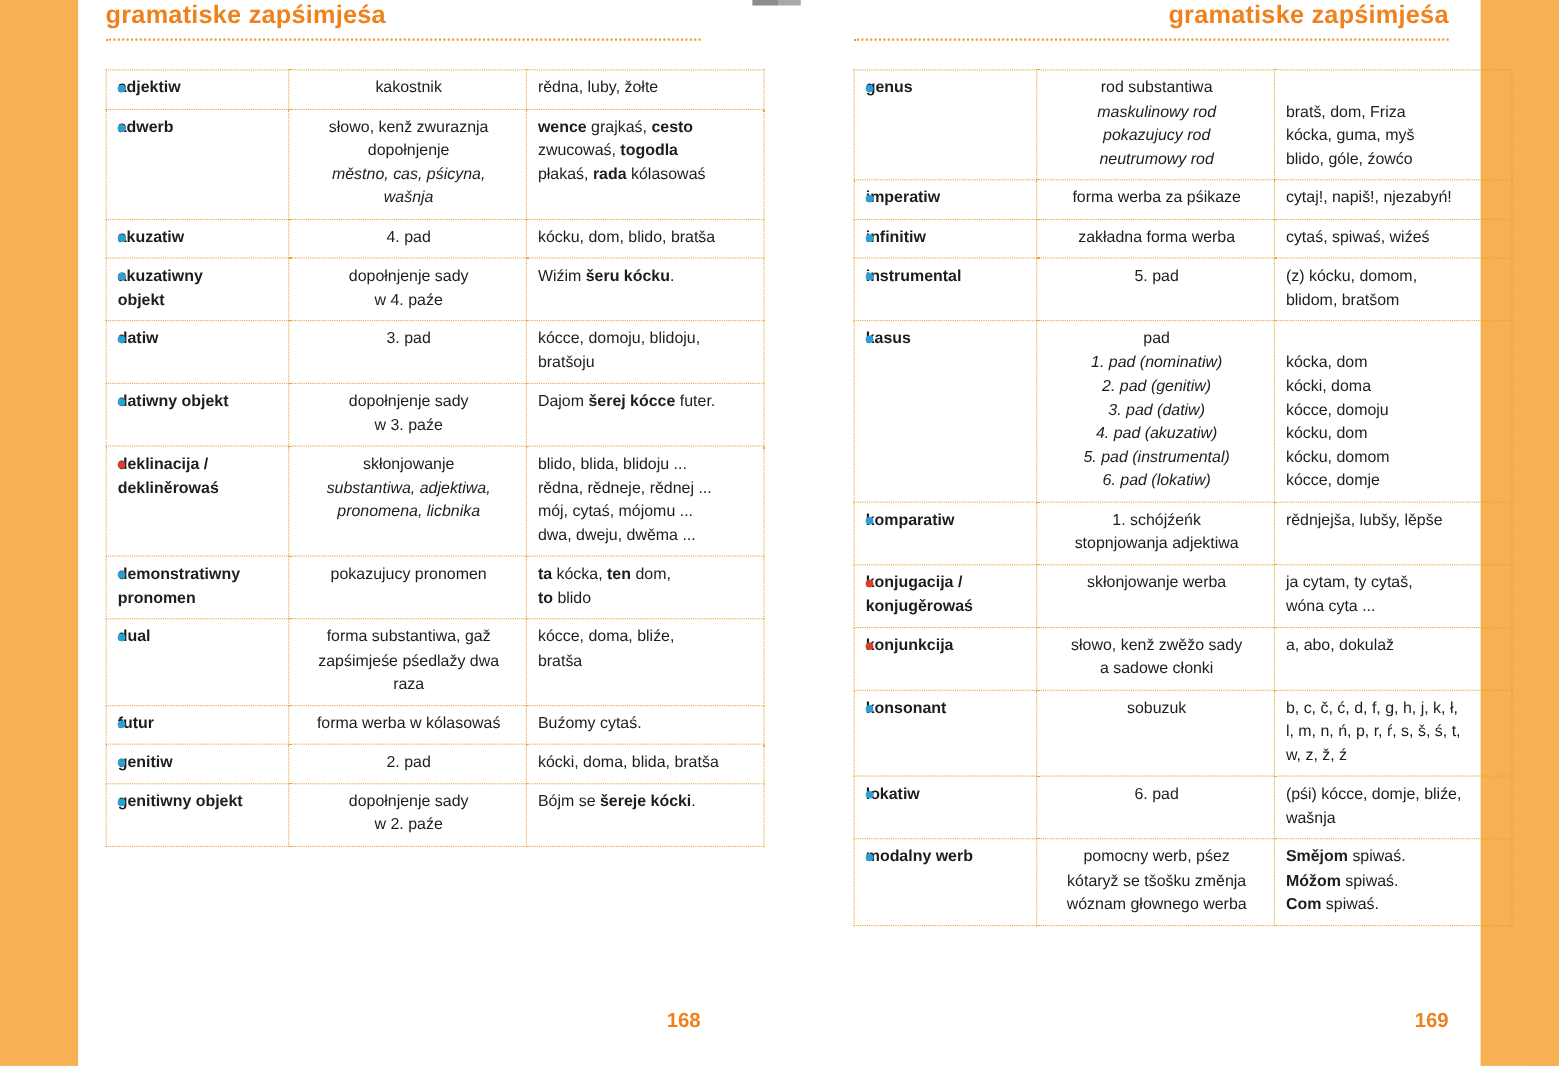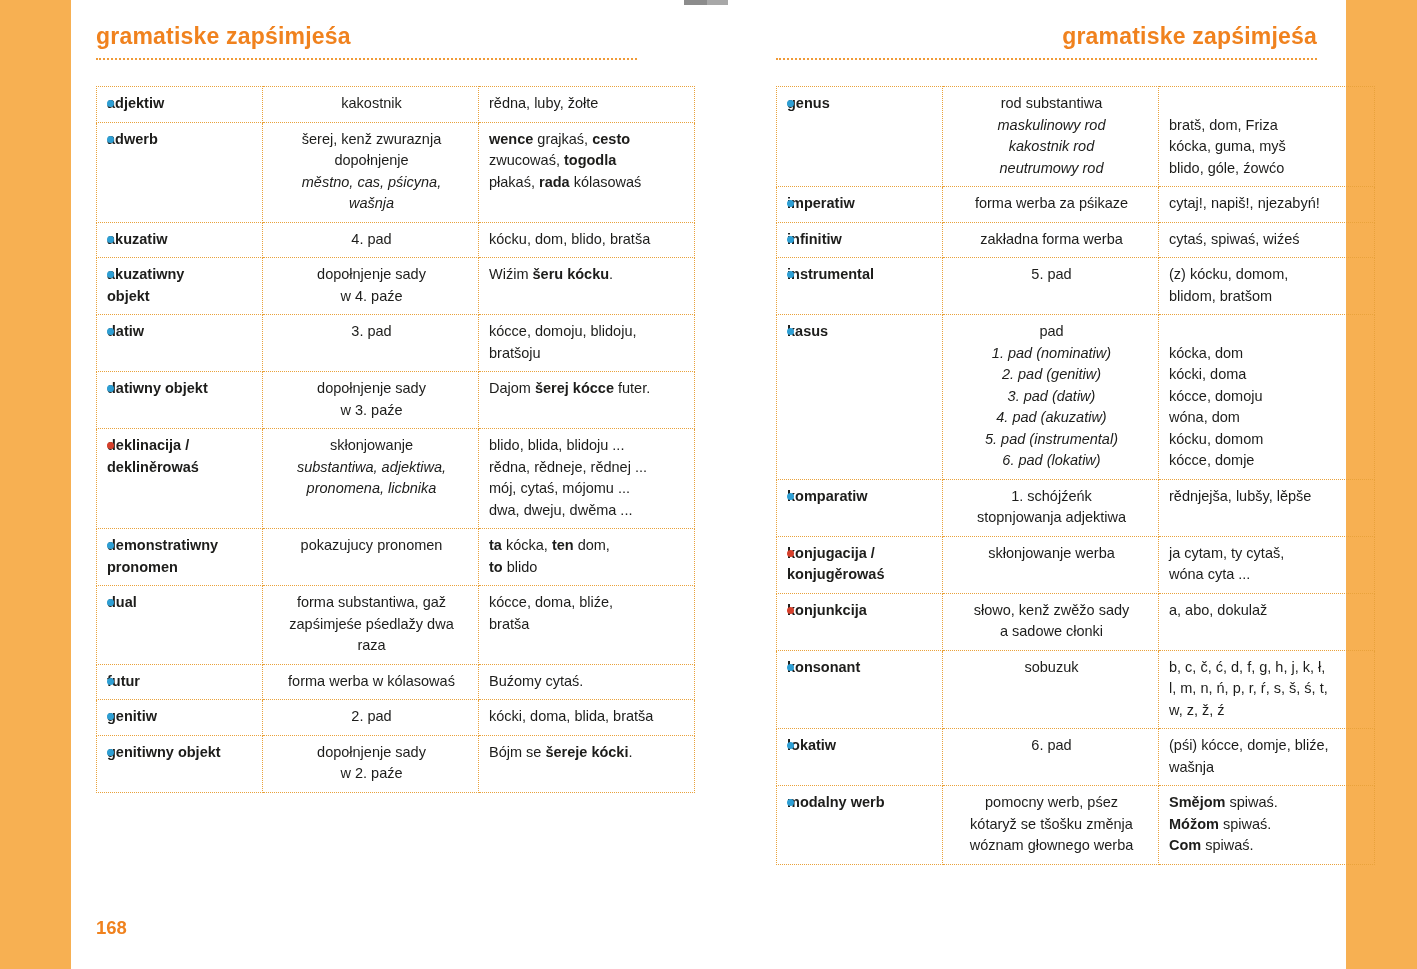--- a/index.html
+++ b/index.html
@@ -8,36 +8,36 @@
     font-family:"Liberation Sans", sans-serif;color:#1d1d1b;overflow:hidden;
   }
   .sidebar{position:absolute;top:0;bottom:0;width:71px;background:#f7b052;}
   .sidebar.left{left:0;}
   .sidebar.right{right:0;}
   .toptab{position:absolute;left:684px;top:0;width:44px;height:5px;
     background:linear-gradient(to right,#8c8c8c 0 52%,#a8a8a8 52% 100%);}
   .page{position:absolute;top:0;width:541px;height:969px;}
   .page.pleft{left:96px;}
   .page.pright{left:776px;}
-  .page-title{margin:0;padding-top:23px;font-size:23px;font-weight:700;
+  .page-title{margin:0;font-size:23px;font-weight:700;
     color:#f0821e;letter-spacing:0.2px;}
   .page.pright .page-title{text-align:right;}
   .title-rule{margin-top:8px;height:0;border-top:2px dotted #f09a38;}
   table.glossary{margin-top:26px;border-collapse:collapse;table-layout:fixed;
     width:541px;font-size:14.5px;line-height:21.5px;}
   table.glossary td{border:1.6px dotted #e9a23b;vertical-align:top;
     padding:6px 8px 7px 10px;}
   td.c-term{font-weight:700;padding-left:27px;position:relative;width:147px;}
   td.c-def{width:197px;text-align:center;}
   td.c-ex{width:197px;}
   .bullet{position:absolute;left:10px;top:13px;width:7px;height:7px;border-radius:50%;}
   .line{min-height:21.5px;}
   .line i{}
   .line b{font-weight:700;text-align:right;}
-  .page-number{position:absolute;top:917px;left:0;width:100%;text-align:left;
+  .page-number{position:absolute;top:917px;left:0;width:100%;text-align:right;
     color:#f0821e;font-size:18.5px;font-weight:700;}
 </style>
 </head>
 <body>
 
 <div class="sidebar left"></div>
 <div class="sidebar right"></div>
 <div class="toptab"></div>
 
 <div class="page pleft">
@@ -56,21 +56,21 @@
           <td class="c-ex">
             <div class="line">rědna, luby, žołte</div>
           </td>
         </tr>
         <tr>
           <td class="c-term">
             <span class="bullet" style="background: rgb(46, 159, 212);"></span>
             <div class="line">adwerb</div>
           </td>
           <td class="c-def">
-            <div class="line">šerej, kenž zwuraznja</div>
+            <div class="line">słowo, kenž zwuraznja</div>
             <div class="line">dopołnjenje</div>
             <div class="line"><i>městno, cas, pśicyna,</i></div>
             <div class="line"><i>wašnja</i></div>
           </td>
           <td class="c-ex">
             <div class="line"><b>wence</b> grajkaś, <b>cesto</b></div>
             <div class="line">zwucowaś, <b>togodla</b></div>
             <div class="line">płakaś, <b>rada</b> kólasowaś</div>
           </td>
         </tr>
@@ -221,21 +221,21 @@
   <table class="glossary">
     <tbody>
         <tr>
           <td class="c-term">
             <span class="bullet" style="background: rgb(46, 159, 212);"></span>
             <div class="line">genus</div>
           </td>
           <td class="c-def">
             <div class="line">rod substantiwa</div>
             <div class="line"><i>maskulinowy rod</i></div>
-            <div class="line"><i>kakostnik rod</i></div>
+            <div class="line"><i>pokazujucy rod</i></div>
             <div class="line"><i>neutrumowy rod</i></div>
           </td>
           <td class="c-ex">
             <div class="line">&nbsp;</div>
             <div class="line">bratš, dom, Friza</div>
             <div class="line">kócka, guma, myš</div>
             <div class="line">blido, góle, źowćo</div>
           </td>
         </tr>
         <tr>
@@ -287,21 +287,21 @@
             <div class="line"><i>3. pad (datiw)</i></div>
             <div class="line"><i>4. pad (akuzatiw)</i></div>
             <div class="line"><i>5. pad (instrumental)</i></div>
             <div class="line"><i>6. pad (lokatiw)</i></div>
           </td>
           <td class="c-ex">
             <div class="line">&nbsp;</div>
             <div class="line">kócka, dom</div>
             <div class="line">kócki, doma</div>
             <div class="line">kócce, domoju</div>
-            <div class="line">wóna, dom</div>
+            <div class="line">kócku, dom</div>
             <div class="line">kócku, domom</div>
             <div class="line">kócce, domje</div>
           </td>
         </tr>
         <tr>
           <td class="c-term">
             <span class="bullet" style="background: rgb(46, 159, 212);"></span>
             <div class="line">komparatiw</div>
           </td>
           <td class="c-def">
@@ -377,13 +377,14 @@
             <div class="line">wóznam głownego werba</div>
           </td>
           <td class="c-ex">
             <div class="line"><b>Smějom</b> spiwaś.</div>
             <div class="line"><b>Móžom</b> spiwaś.</div>
             <div class="line"><b>Com</b> spiwaś.</div>
           </td>
         </tr>
       </tbody>
   </table>
+  <div class="page-number">169</div>
 </div>
 
 </body></html>

